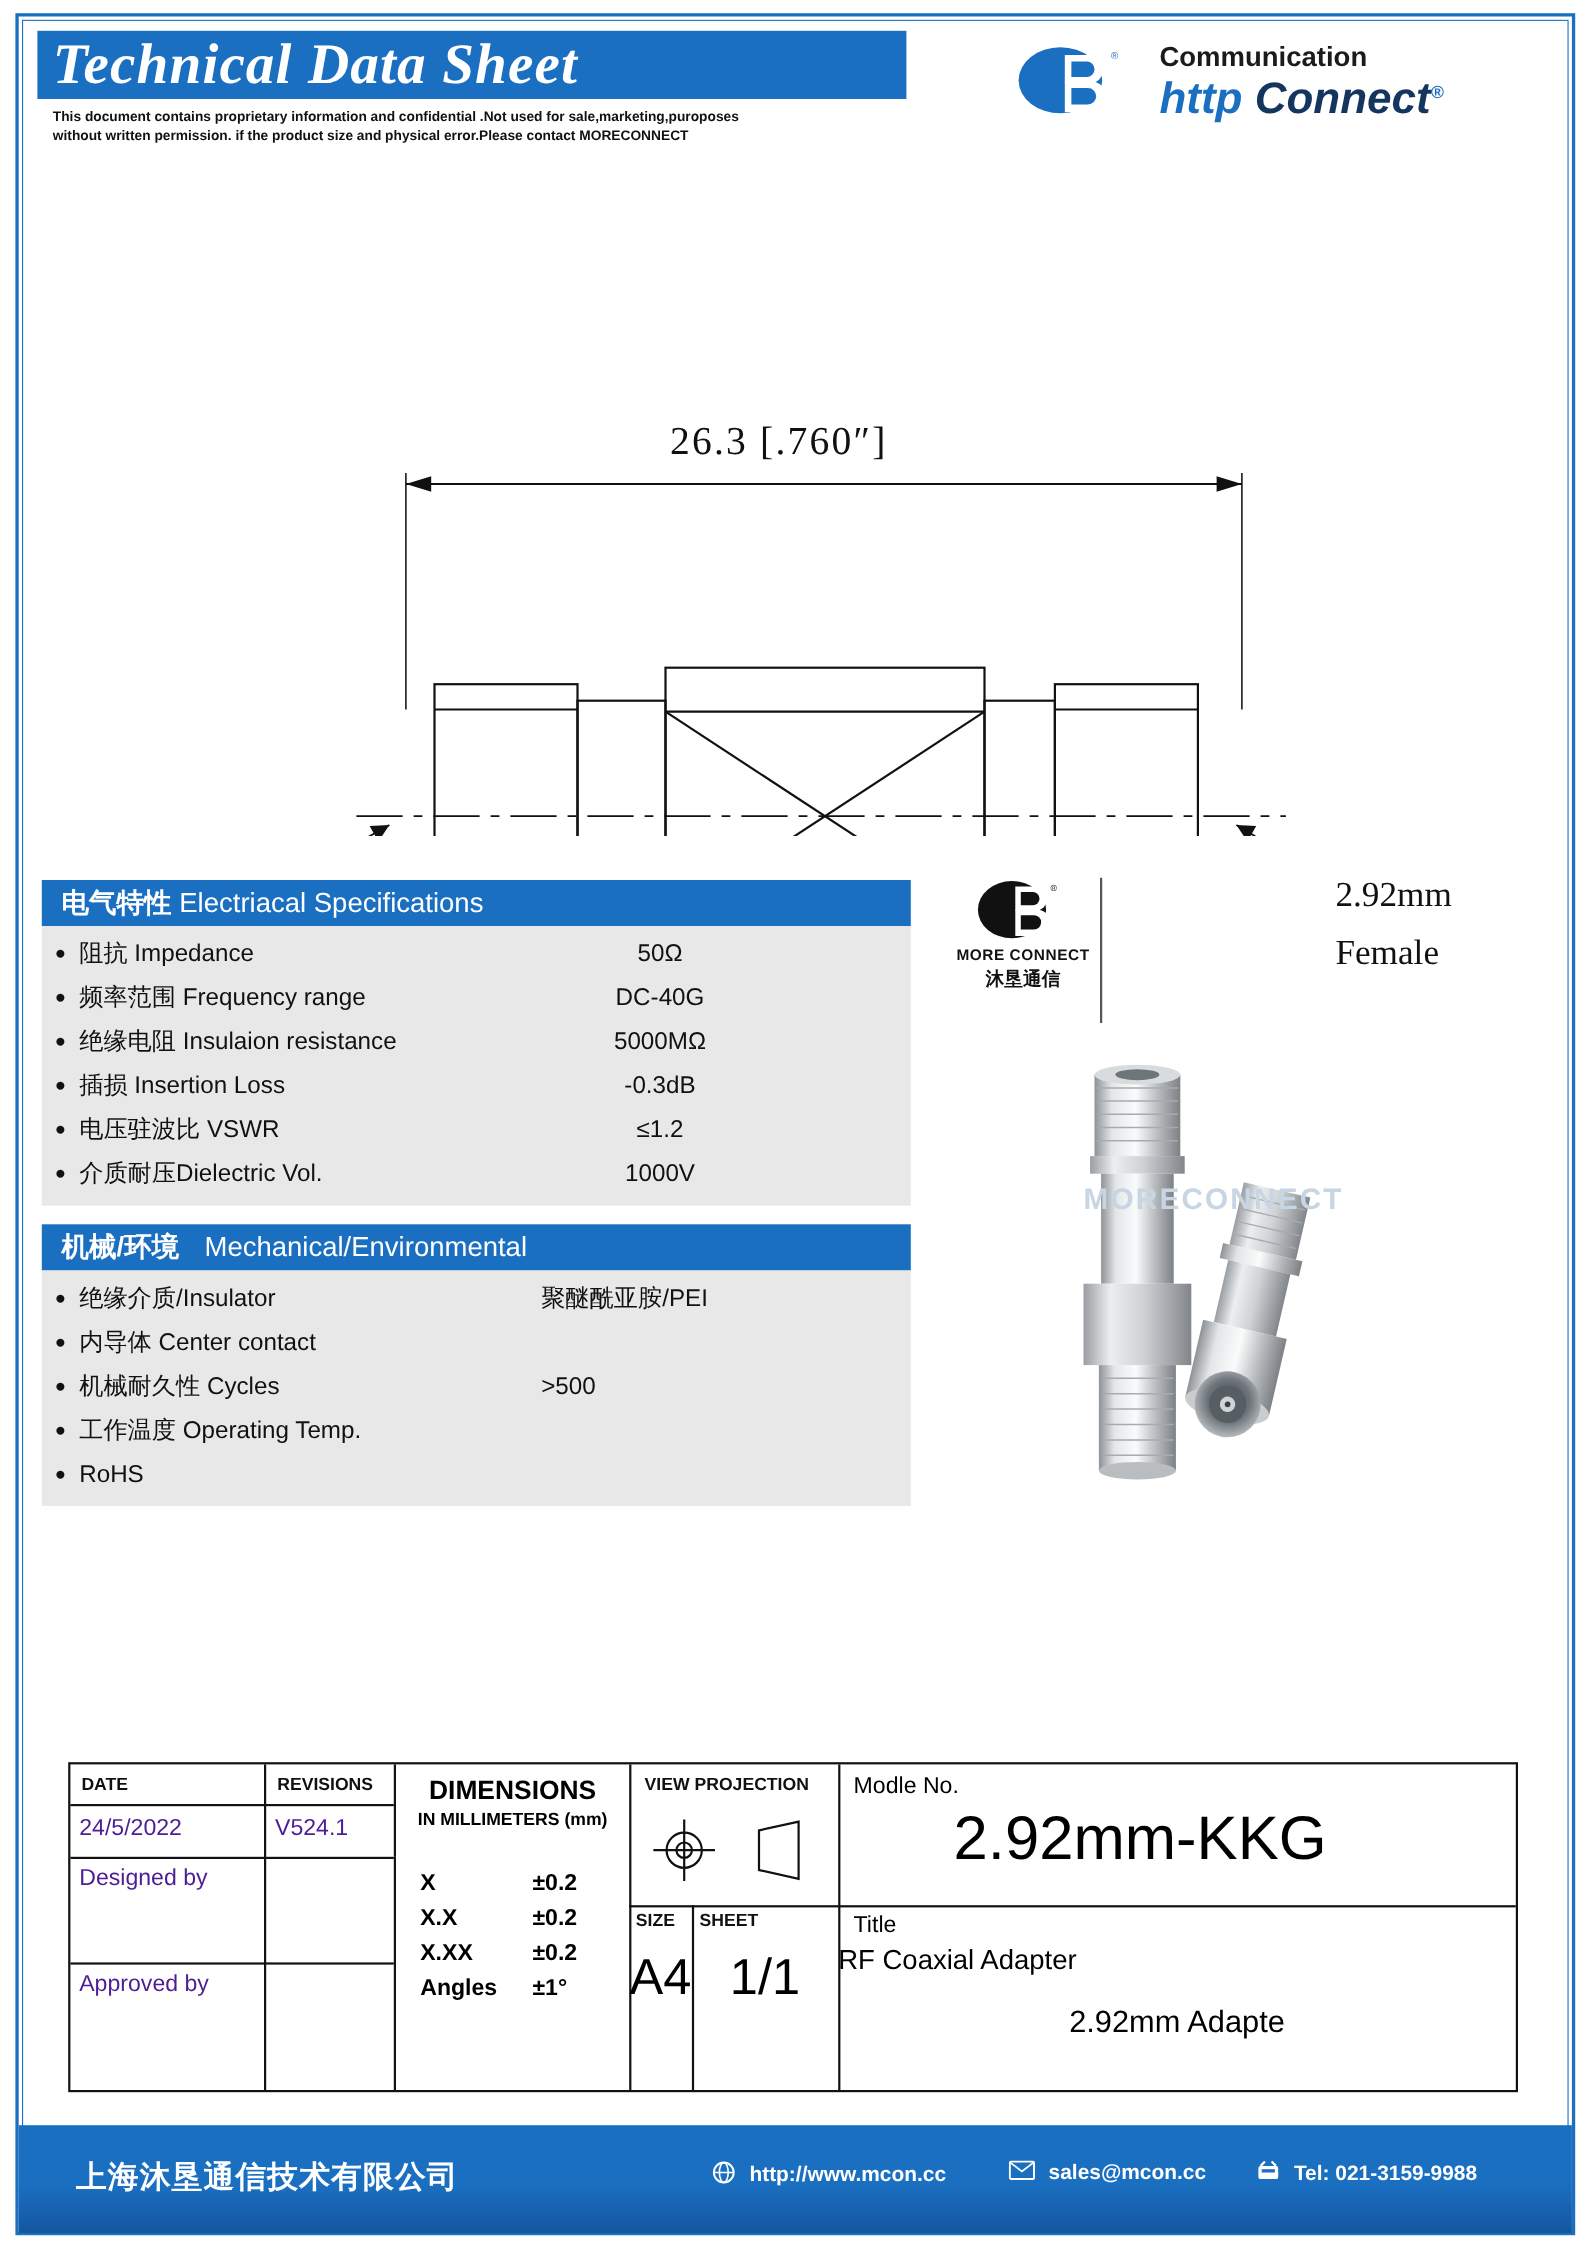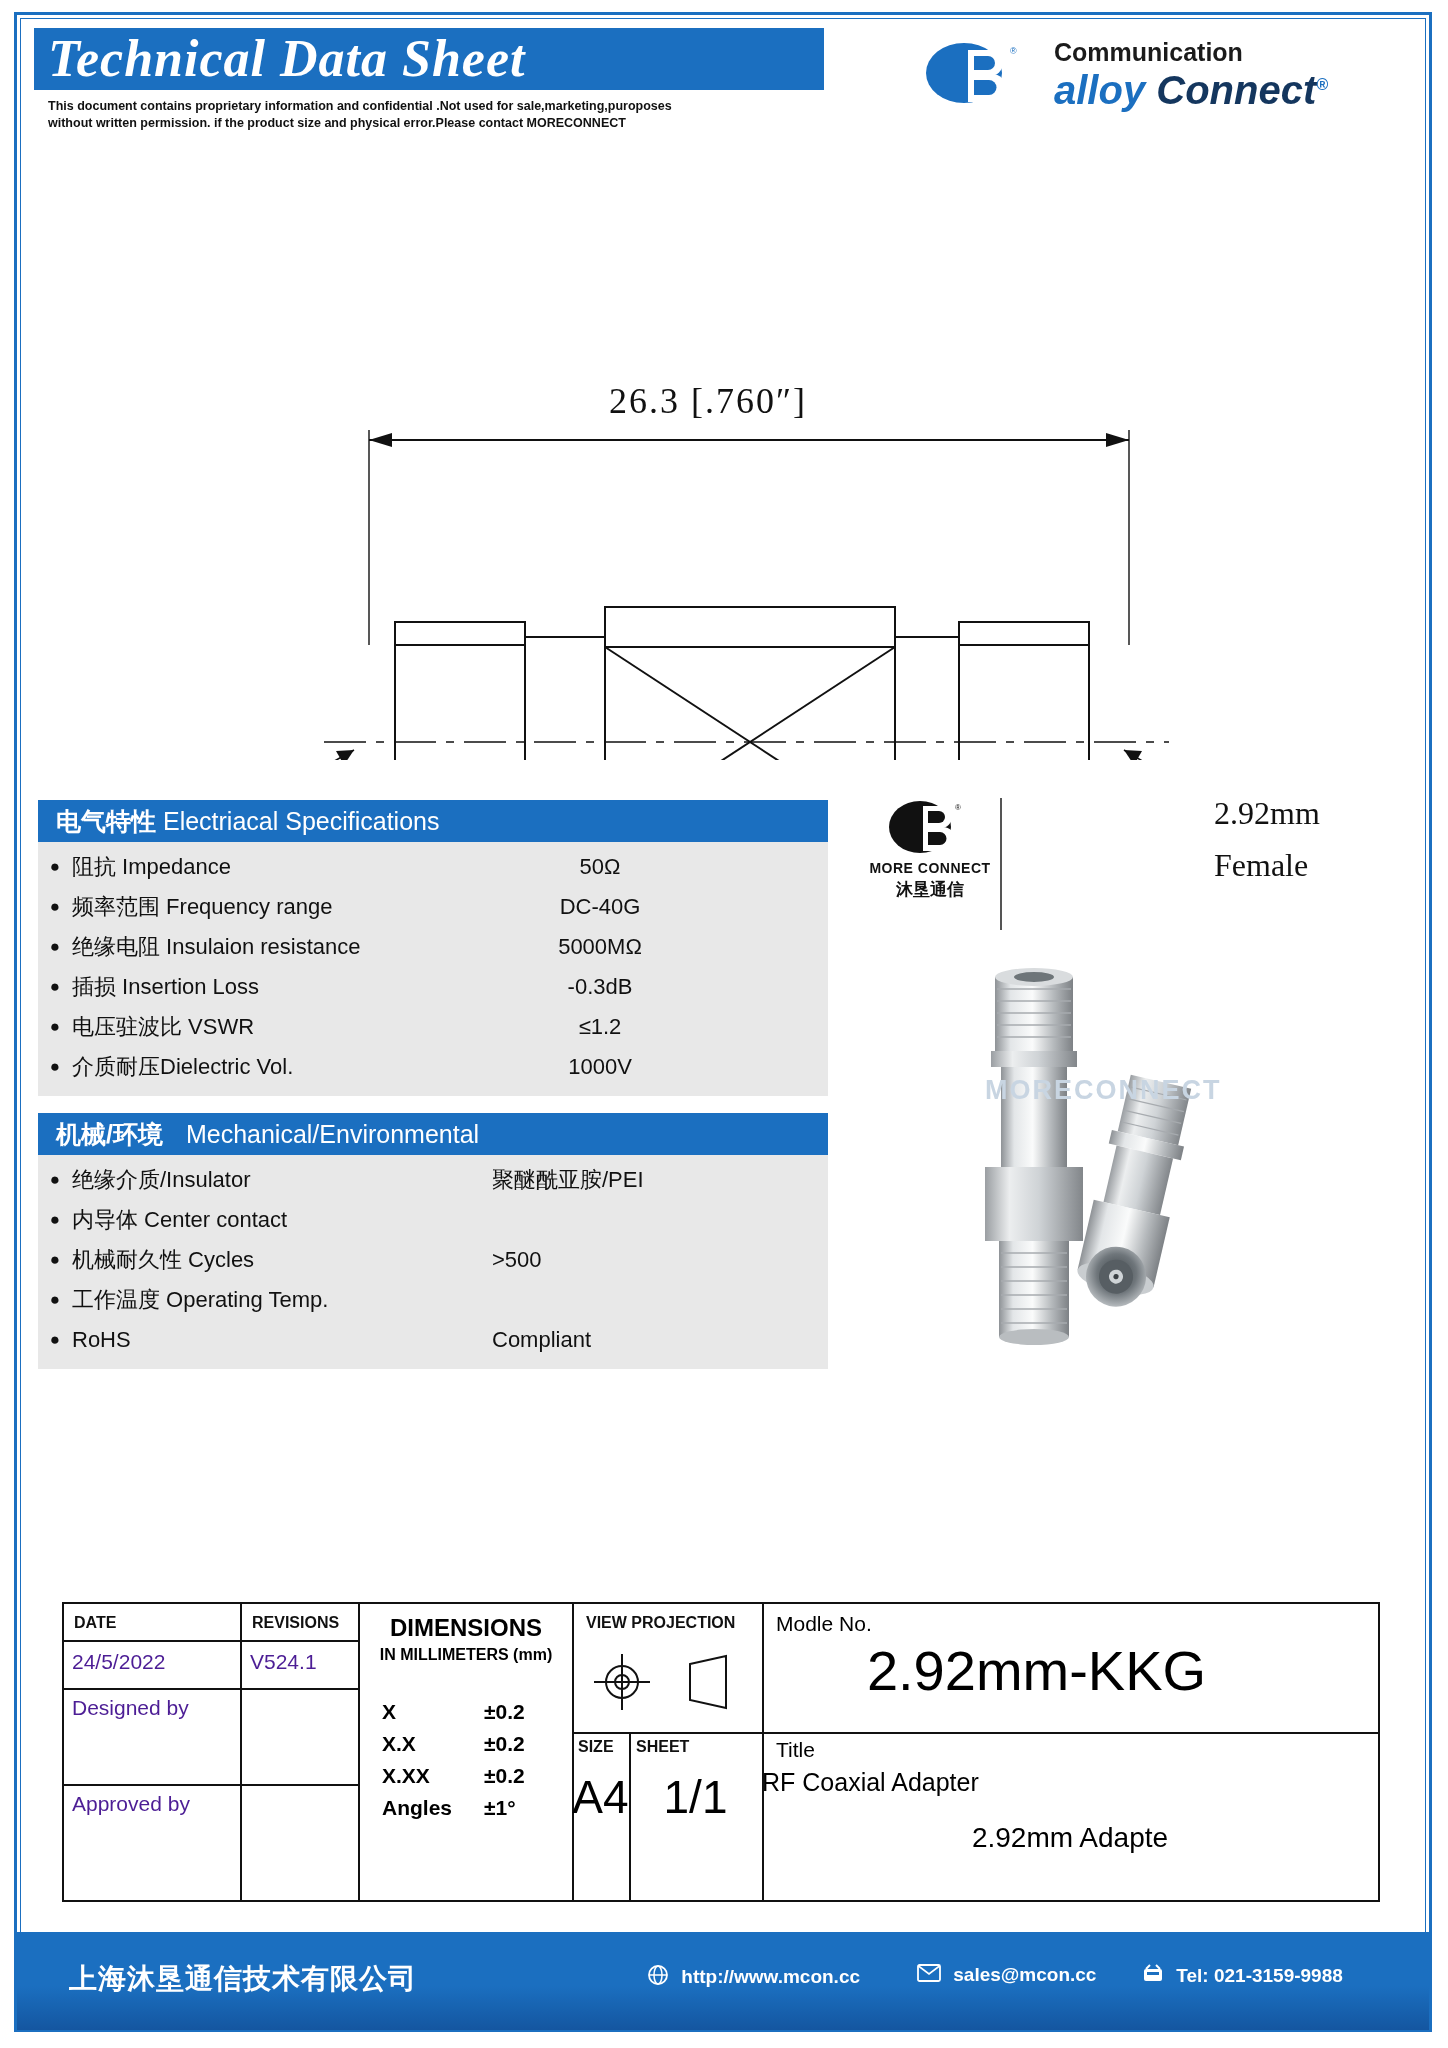--- a/index.html
+++ b/index.html
@@ -84,21 +84,21 @@
           <ellipse cx="40" cy="33" rx="38" ry="30" fill="#1b6fc0"></ellipse>
           <path d="M44 10 h22 a13 13 0 0 1 0 26 h-22 z" fill="#fff"></path>
           <path d="M44 34 h24 a14 14 0 0 1 0 28 h-24 z" fill="#fff"></path>
           <path d="M50 16 h14 a7 7 0 0 1 0 14 h-14 z" fill="#1b6fc0"></path>
           <path d="M50 40 h15 a7.5 7.5 0 0 1 0 15 h-15 z" fill="#1b6fc0"></path>
           <text x="86" y="14" font-size="9" fill="#1b6fc0" font-family="Liberation Sans">®</text>
         </svg>
       </div>
       <div class="brand-comm">Communication</div>
       <div class="brand-main">
-        <div class="brand-more"><span>alloy</span> <span class="dark">Connect</span><span class="reg">®</span></div>
+        <div class="brand-more"><span>http</span> <span class="dark">Connect</span><span class="reg">®</span></div>
       </div>
     </div>
   </div>
 
   <div class="drawing">
     <svg width="1398" height="585" viewBox="0 0 1398 585">
       <g stroke="#111" fill="none" stroke-width="2">
 
         <line x1="345" y1="265" x2="1105" y2="265"></line>
         <polygon points="345,265 368,258 368,272" fill="#111" stroke="none"></polygon>
@@ -201,21 +201,20 @@
         <div class="spec-name">机械耐久性 Cycles</div>
         <div class="spec-val">&gt;500</div>
       </div>
       <div class="spec-row">
         <div class="spec-bullet">●</div>
         <div class="spec-name">工作温度  Operating Temp.</div>
       </div>
       <div class="spec-row">
         <div class="spec-bullet">●</div>
         <div class="spec-name">RoHS</div>
-        <div class="spec-val">Compliant</div>
       </div>
     </div>
   </div>
 
   <div class="rlogo">
     <div class="rlogo-mark">
       <svg width="86" height="58" viewBox="0 0 86 58">
         <ellipse cx="33" cy="29" rx="31" ry="26" fill="#111"></ellipse>
         <path d="M36 8 h18 a11 11 0 0 1 0 22 h-18 z" fill="#fff"></path>
         <path d="M36 29 h20 a12 12 0 0 1 0 24 h-20 z" fill="#fff"></path>

